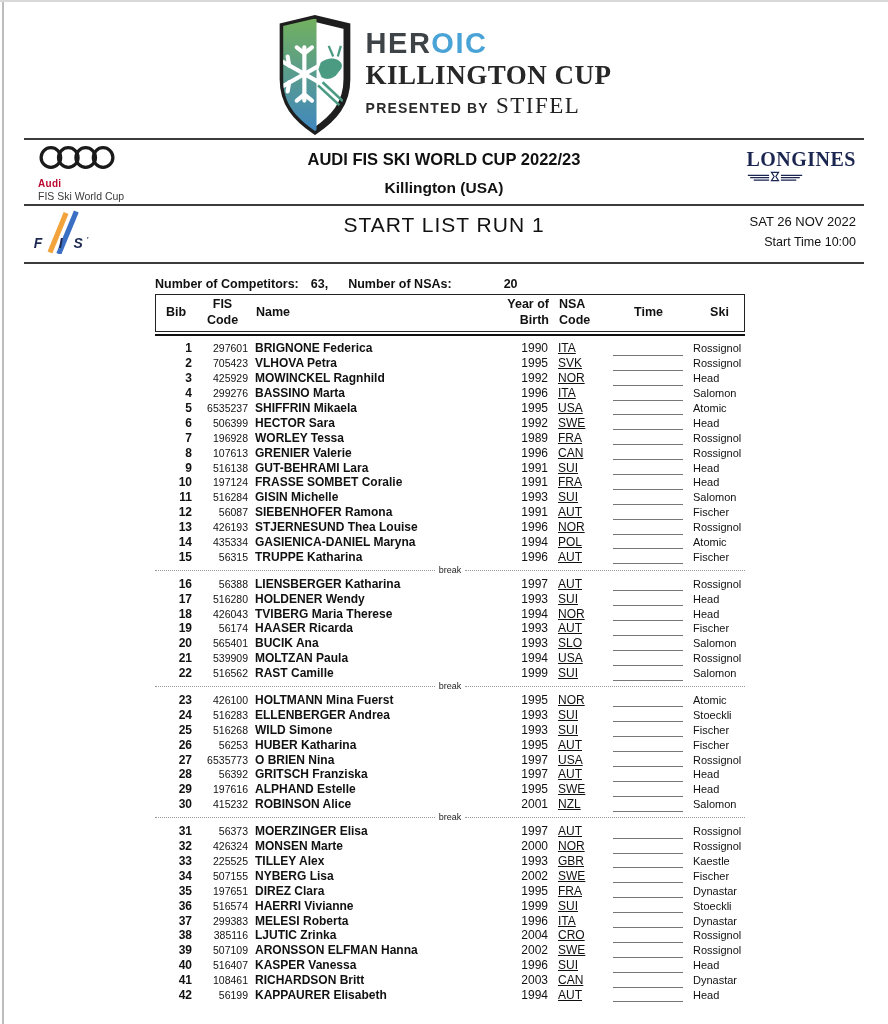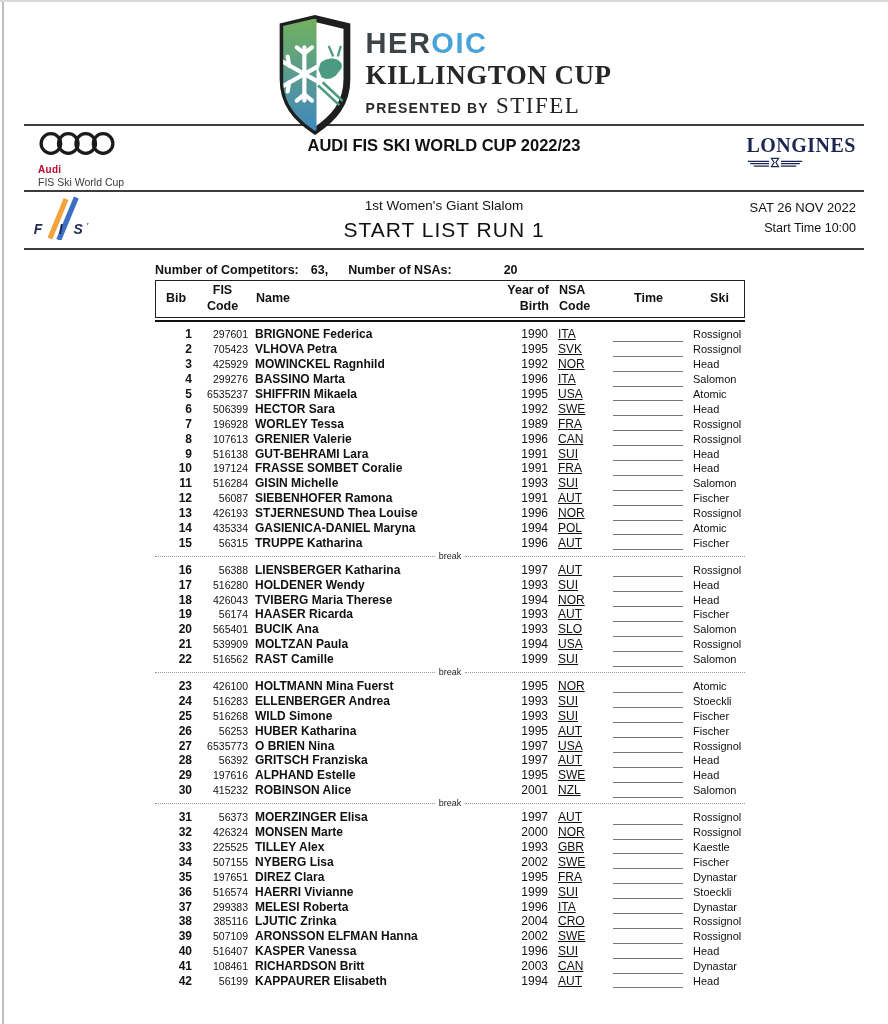--- a/index.html
+++ b/index.html
@@ -4,21 +4,21 @@
 <style>
   html,body{margin:0;padding:0;}
   body{
     width:888px;height:1024px;background:#ffffff;color:#111;
     font-family:"Liberation Sans", sans-serif;position:relative;overflow:hidden;
   }
   .edge-left{position:absolute;left:2px;top:0;width:2px;height:100%;background:#bdbdbd;}
   .edge-top{position:absolute;left:0;top:0;width:100%;height:2px;background:#d9d9d9;}
 
   
-  .toplogo{height:124px;box-sizing:border-box;padding-top:12px;display:flex;justify-content:center;align-items:flex-start;gap:13px;}
+  .toplogo{height:138px;box-sizing:border-box;padding-top:12px;display:flex;justify-content:center;align-items:flex-start;gap:13px;}
   .logo-text{padding-top:16px;}
   .heroic{font-size:29px;font-weight:bold;letter-spacing:1.5px;line-height:1.05;color:#3d4347;}
   .heroic .oic{color:#4aa3d6;}
   .cup{font-family:"Liberation Serif", serif;font-weight:bold;font-size:27px;letter-spacing:.5px;color:#272727;line-height:1.15;margin-top:2px;}
   .presented{margin-top:2px;display:flex;align-items:baseline;gap:7px;}
   .presented .pby{font-size:14px;font-weight:bold;letter-spacing:1.2px;color:#2b2b2b;}
   .presented .stifel{font-family:"Liberation Serif", serif;font-size:23px;letter-spacing:1.5px;color:#222;}
 
   
   .band{margin:0 24px;border-top:2px solid #3c3c3c;border-bottom:2px solid #3c3c3c;}
@@ -137,20 +137,21 @@
             <circle cx="64" cy="20" r="13.5"></circle>
               <circle cx="88" cy="20" r="13.5"></circle>
           </g>
         </svg>
       </span>
       <div class="audi-word">Audi</div>
       <div class="audi-sub">FIS Ski World Cup</div>
     </div>
     <div>
       <div class="c-title">AUDI FIS SKI WORLD CUP 2022/23</div>
+      <div class="c-loc">Killington (USA)</div>
     </div>
     <div class="longines-block">
       <span class="longines-inner">
         <div class="longines-word">LONGINES</div>
         <span>
           <svg width="58" height="13" viewBox="0 0 96 22">
             <g stroke="#1a2550" stroke-width="2" fill="none">
               <path d="M2 9 H38 M6 13 H38 M12 17 H38"></path>
               <path d="M94 9 H58 M90 13 H58 M84 17 H58"></path>
               <path d="M42 4 h12 l-4.5 7 4.5 7 h-12 l4.5 -7 z"></path>
@@ -167,21 +168,20 @@
         <line x1="60" y1="2" x2="36" y2="60" stroke="#3a6fc4" stroke-width="7"></line>
         <g fill="#1e2a52" font-family="Liberation Sans, sans-serif" font-weight="bold" font-size="19" font-style="italic">
           <text x="2" y="52">F</text>
             <text x="36" y="52">I</text>
             <text x="56" y="52">S</text>
             <text x="74" y="44" font-size="10">'</text>
         </g>
       </svg>
     </div>
     <div>
-      <div class="c-race">1st Women's Giant Slalom</div>
       <div class="c-list">START LIST RUN 1</div>
     </div>
     <div>
       <div class="r-date">SAT 26 NOV 2022</div>
       <div class="r-time">Start Time 10:00</div>
     </div>
   </div>
 </div>
 
 <div class="meta">

